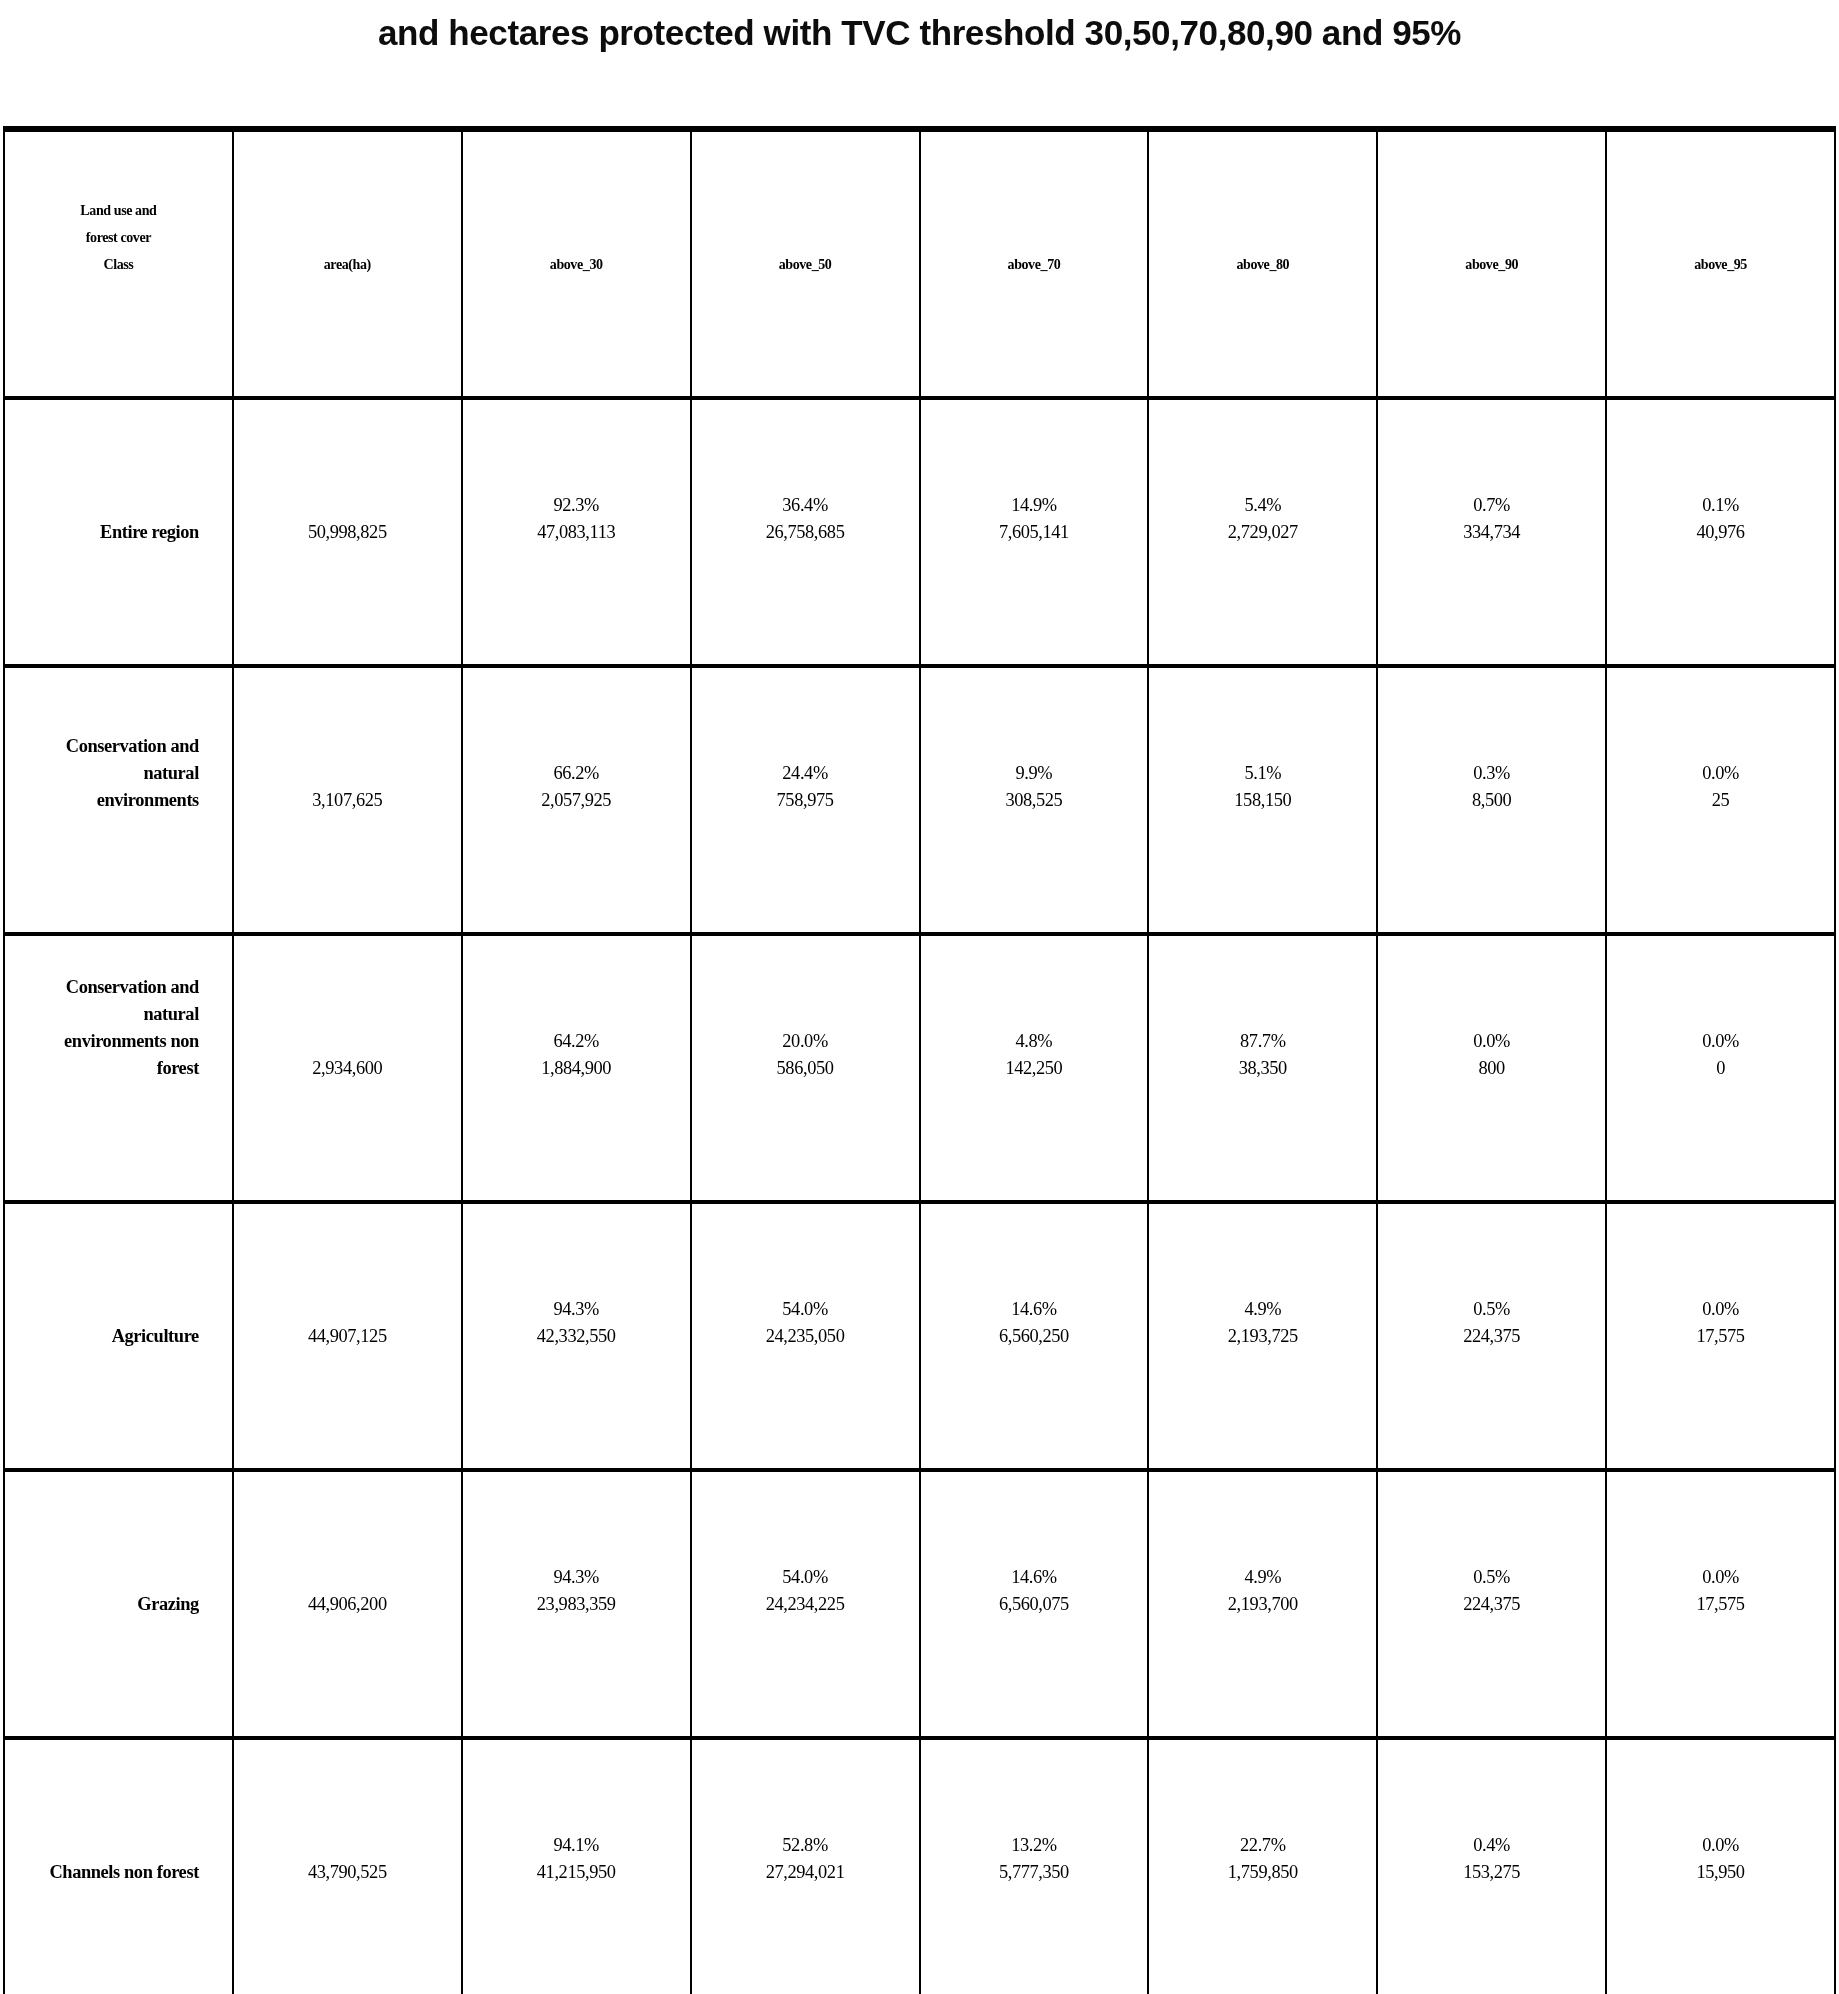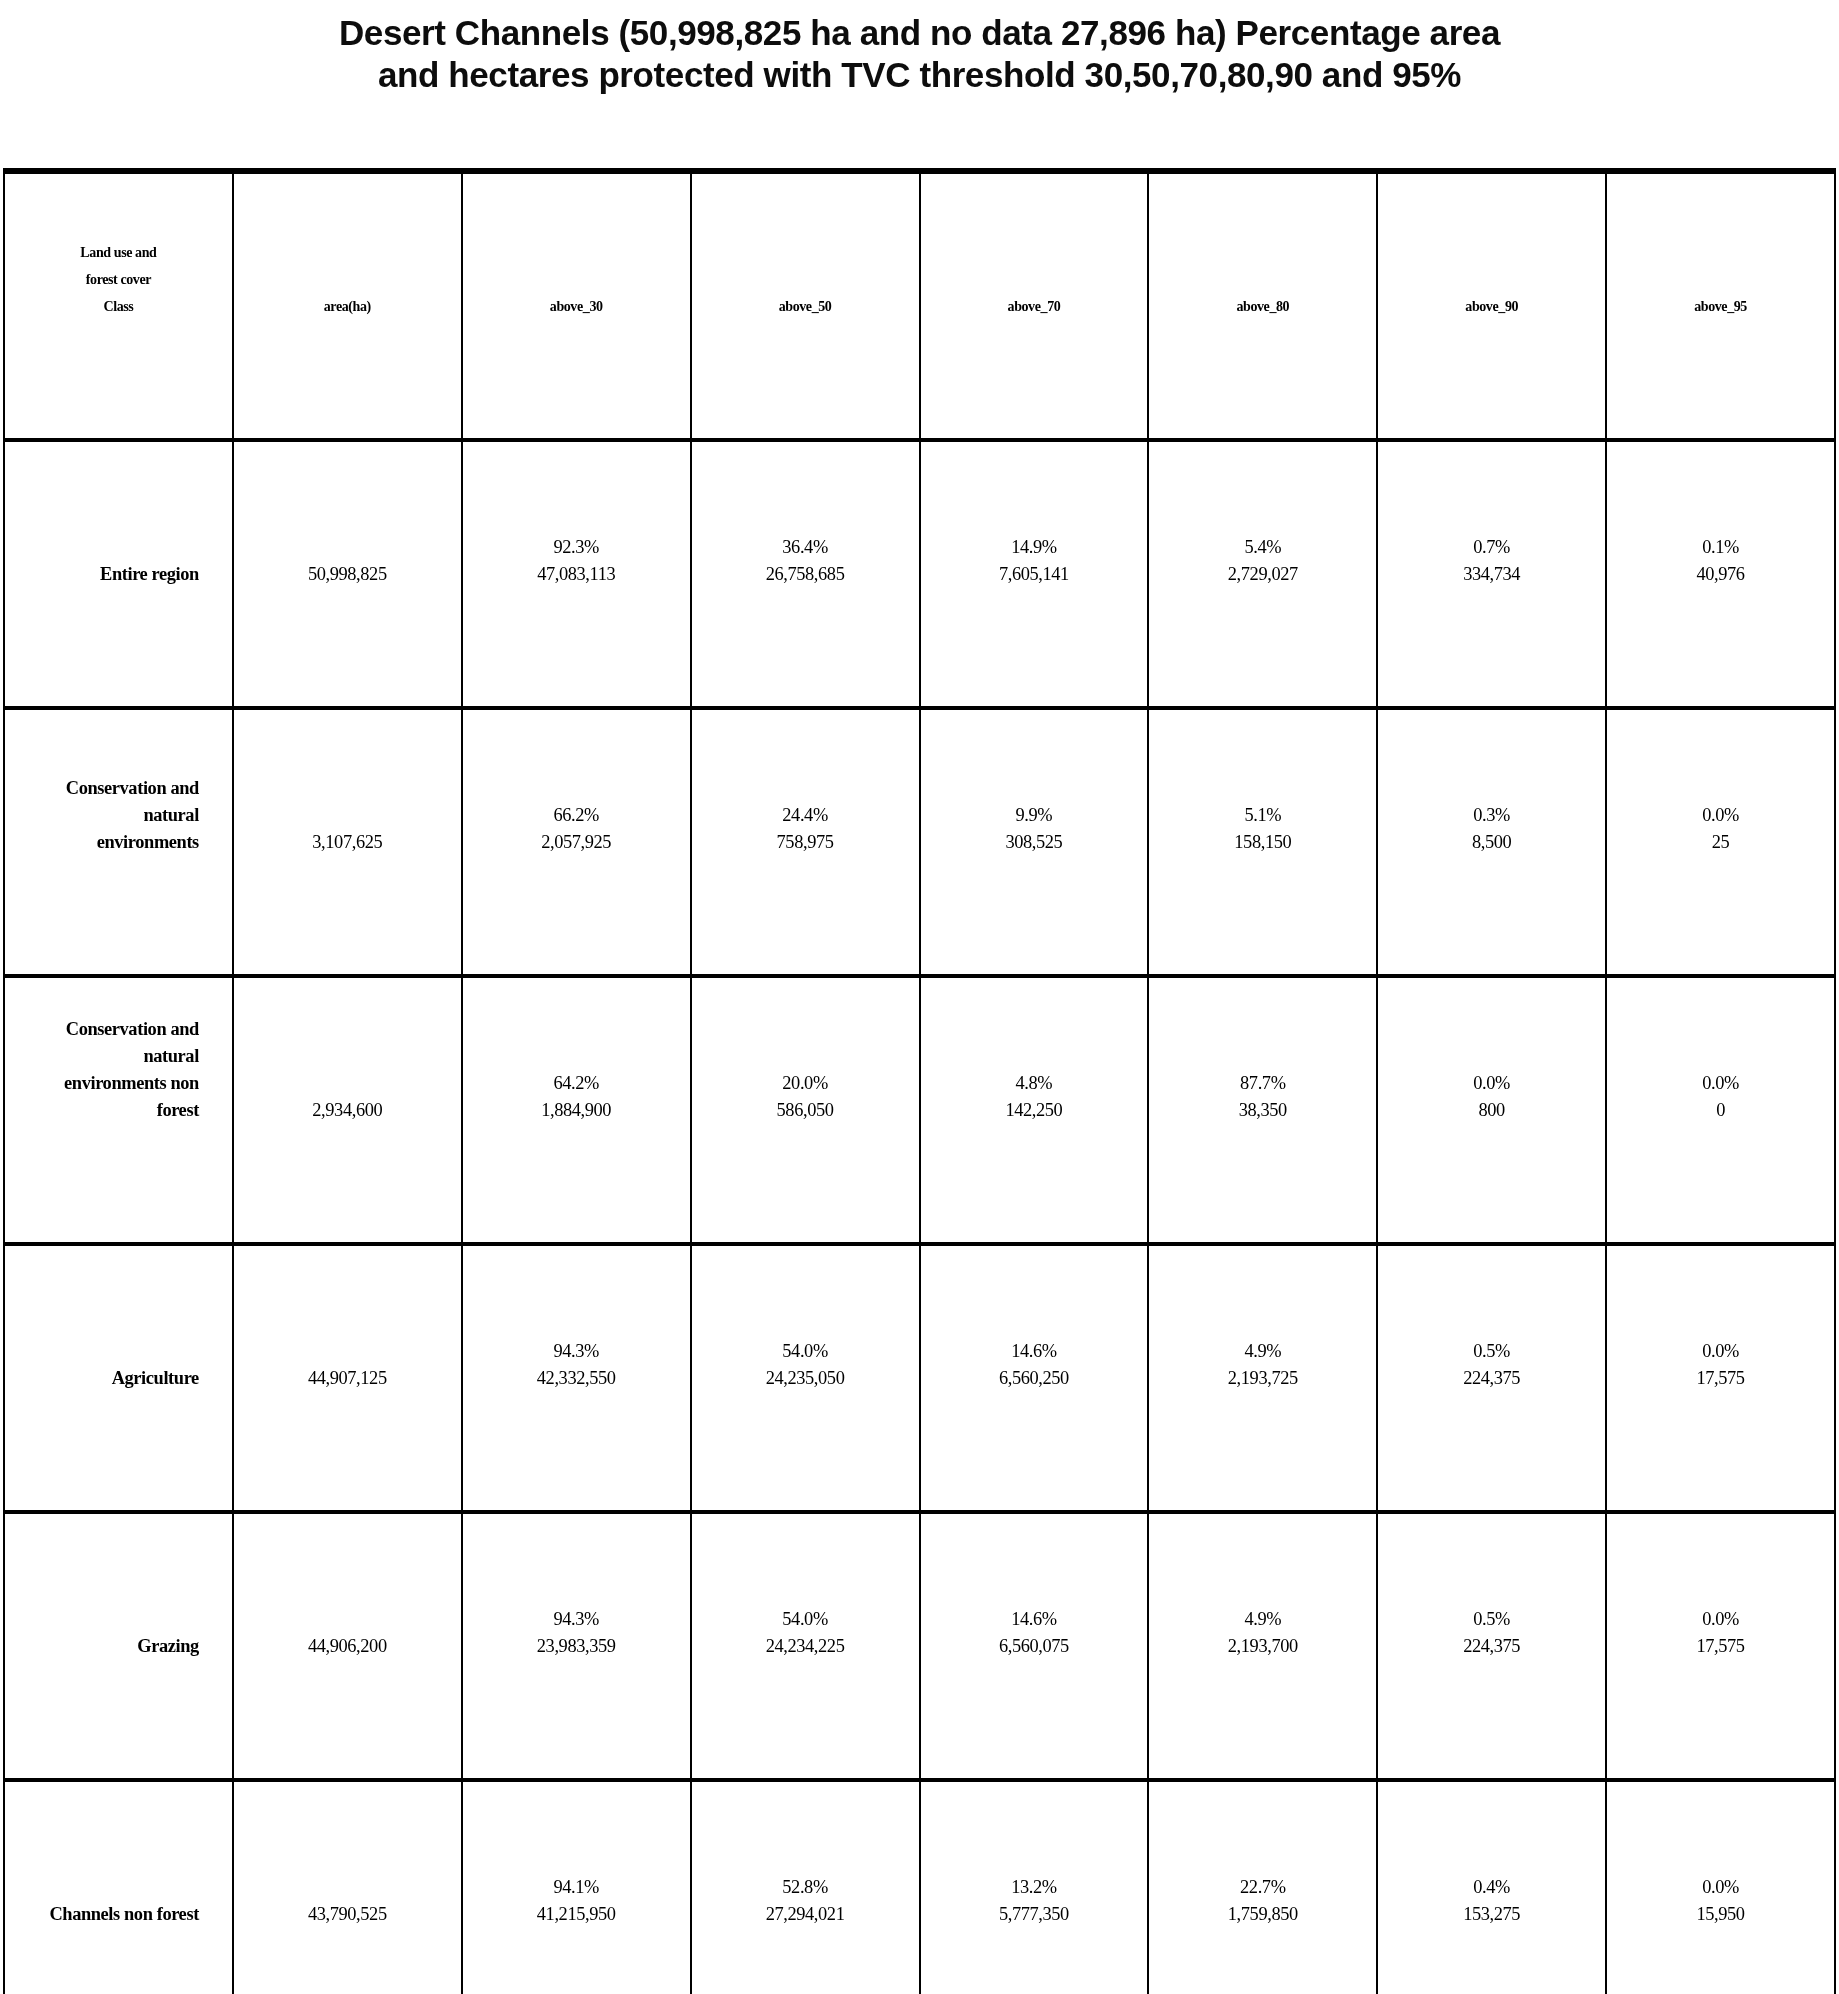--- a/index.html
+++ b/index.html
@@ -26,21 +26,20 @@
     position:absolute;left:4px;right:4px;bottom:calc(50% - 13.6px);
     text-align:center;font-size:18.4px;line-height:27px;letter-spacing:-0.4px;
   }
   .blk.lbl{left:33px;right:33px;font-weight:bold;text-align:right;}
   th .blk{font-weight:bold;font-size:14px;white-space:pre-line;}
 </style>
 </head>
 <body>
 
 <div class="title-wrap">
-  <div class="title-line">Desert Channels (50,998,825 ha and no data 27,896 ha) Percentage area</div>
   <div class="title-line">and hectares protected with TVC threshold 30,50,70,80,90 and 95%</div>
 </div>
 
 <table class="data" id="tbl">
   <thead>
       <tr>
         <th>
           <div class="blk">Land use and
 forest cover
 Class</div>

